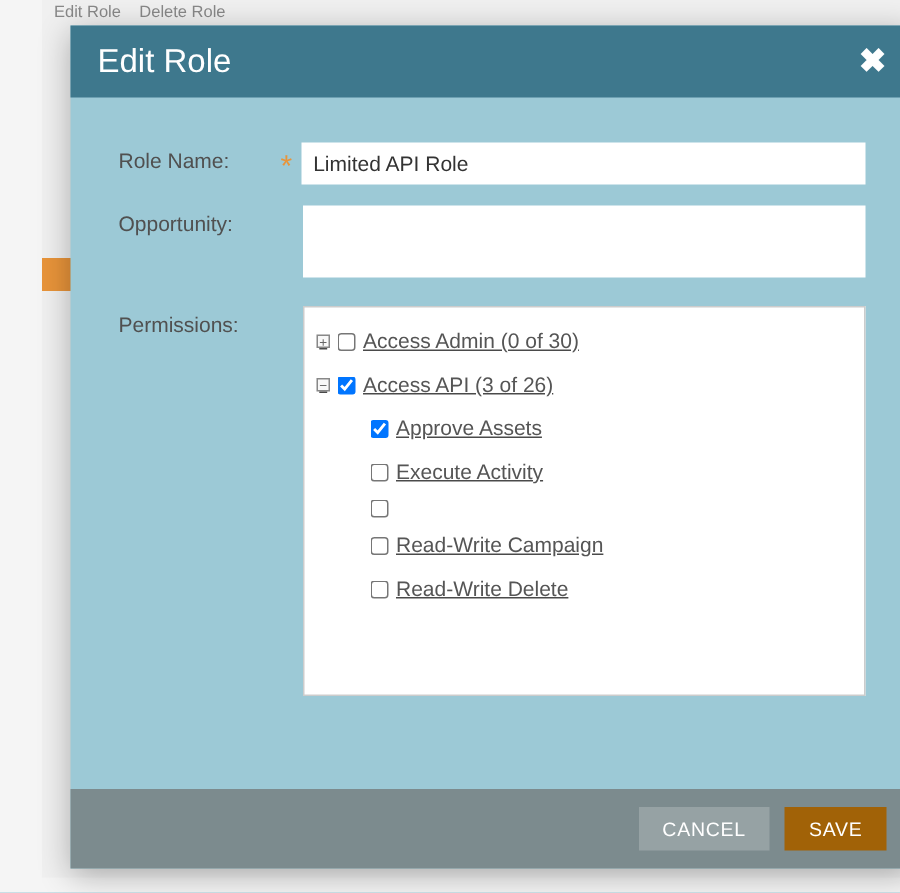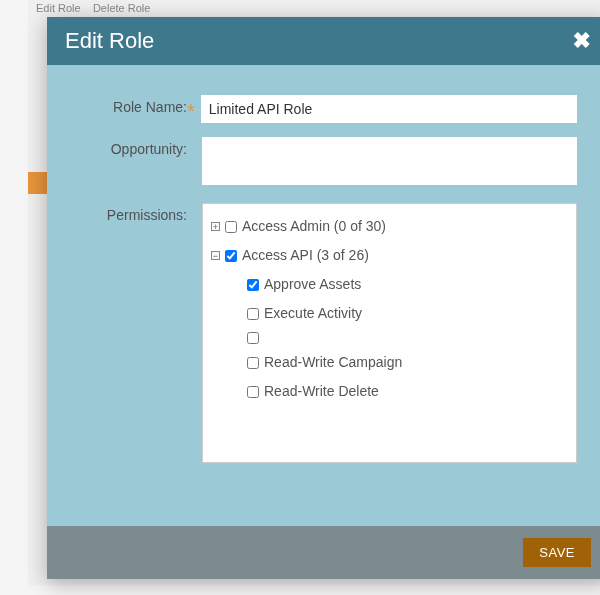--- a/index.html
+++ b/index.html
@@ -74,31 +74,31 @@
     .form-row {
       display: flex;
       margin-bottom: 14px;
       align-items: flex-start;
     }
     .form-label {
       width: 108px;
       font-size: 14px;
       color: #505050;
       padding-top: 4px;
-      text-align: right;
     }
     .required-star {
       color: #e8943a;
       font-size: 20px;
       line-height: 1;
       margin-right: 6px;
       padding-top: 6px;
     }
     .form-field {
       flex: 1;
+      text-decoration: underline;
     }
     .text-input {
       width: 100%;
       padding: 6px 8px;
       font-size: 14px;
       border: none;
       background: #fff;
       color: #333;
     }
     .textarea-input {
@@ -262,16 +262,17 @@
               <span>Read-Write Delete</span>
             </div>
 
           </div>
         </div>
       </div>
 
     </div>
 
     <div class="dialog-footer">
+      <button class="btn btn-cancel">CANCEL</button>
       <button class="btn btn-save">SAVE</button>
     </div>
   </div>
 </div>
 
 </body></html>

